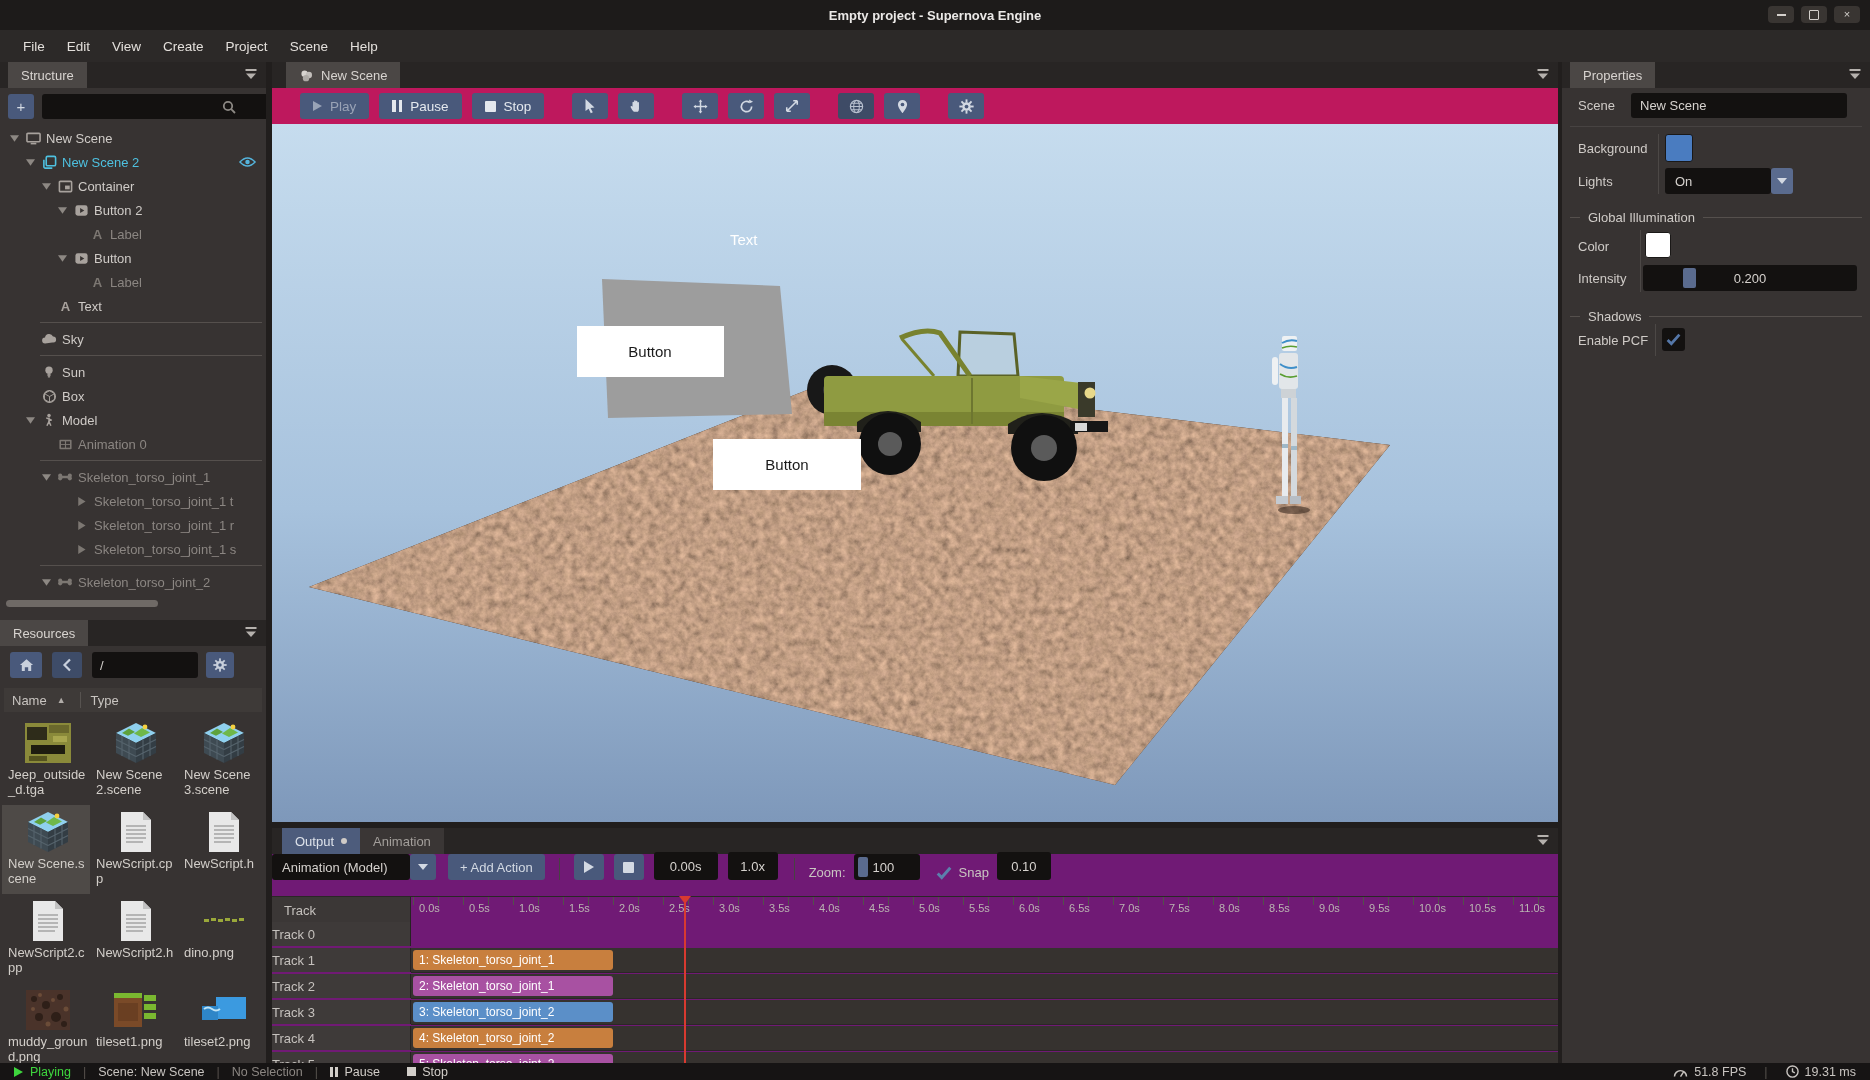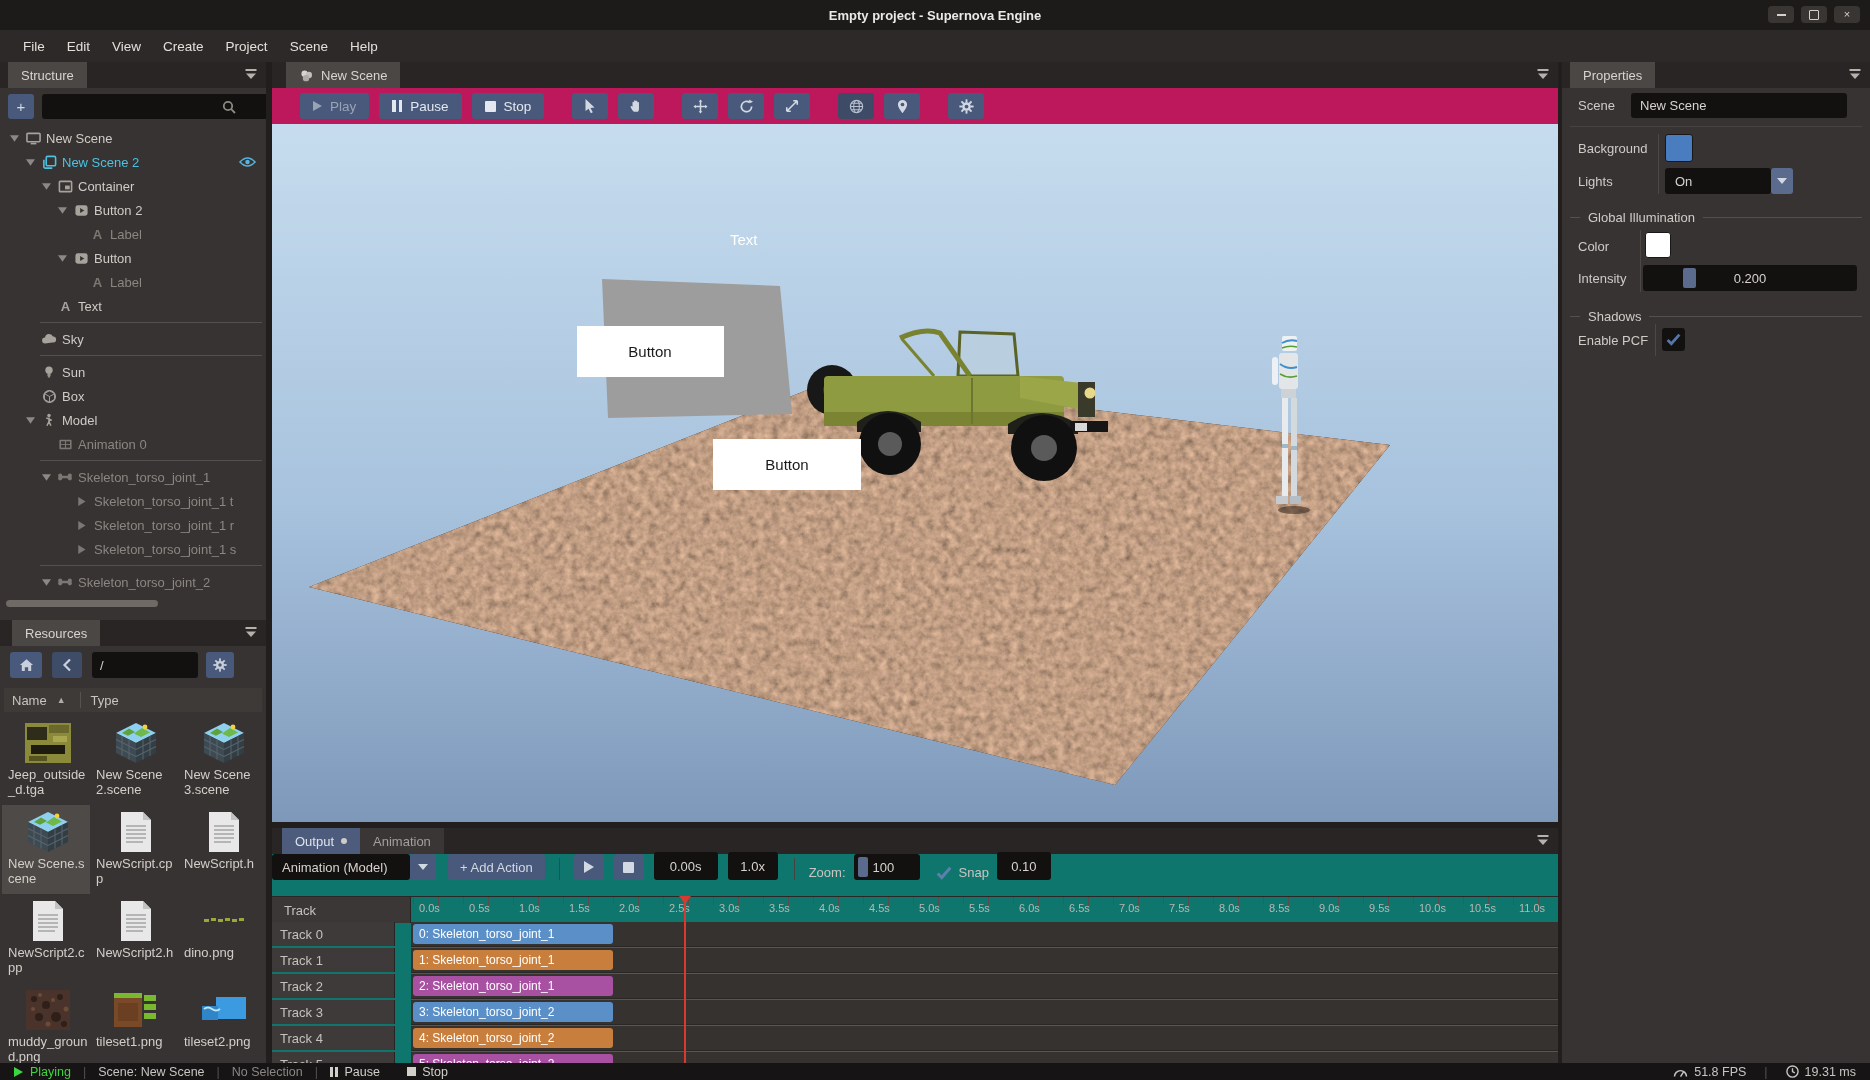--- a/index.html
+++ b/index.html
@@ -73,21 +73,21 @@
   .vpbtn .tri{width:0;height:0;border-left:9px solid #99a3b6;border-top:5.5px solid transparent;border-bottom:5.5px solid transparent;}
   .vpbtn.lit{color:#e4e8ee;}
   .vpbtn .bars{display:flex;gap:3px;}
   .vpbtn .bars i{width:3.5px;height:12px;background:#e4e8ee;}
   .vpbtn .sqr{width:11px;height:11px;background:#e4e8ee;border-radius:1px;}
   #play-btn{color:#9aa3b6;}
   .toolbtn{width:36px;height:26px;margin-right:10px;}
   .groupgap{width:18px;}
   #scene-wrap{position:absolute;top:62px;left:0;width:1286px;height:698px;}
   
-  #timeline{position:absolute;left:0;top:760px;width:1286px;height:241px;background:#0f766e;overflow:hidden;}
+  #timeline{position:absolute;left:0;top:760px;width:1286px;height:241px;background:#701a75;overflow:hidden;}
   #tl-gap{position:absolute;top:0;left:0;right:0;height:6px;background:#211e1d;}
   #tl-tabstrip{top:6px;}
   #tl-toolbar{position:absolute;top:24px;left:0;right:0;height:34px;display:flex;align-items:flex-end;box-sizing:border-box;}
   #anim-target{width:138px;height:26px;display:flex;align-items:center;padding:0 10px;font-size:13px;box-sizing:border-box;}
   #anim-target-dd{width:26px;height:26px;margin-right:12px;}
   #add-action{height:26px;padding:0 12px;font-size:13px;margin-right:14px;}
   .tl-vsep{width:1px;height:22px;background:#474342;margin-right:14px;}
   #tl-play,#tl-stop{width:30px;height:26px;margin-right:10px;}
   #tl-play .tri{width:0;height:0;border-left:10px solid #d3d9e3;border-top:6px solid transparent;border-bottom:6px solid transparent;}
   #tl-stop .sqr{width:11px;height:11px;background:#d3d9e3;border-radius:1px;}
@@ -100,21 +100,21 @@
   #snap-check{color:#5c80ac;margin-right:7px;display:flex;}
   #tl-snapval{width:50px;height:26px;text-align:center;font-size:13px;}
   #tl-ruler{position:absolute;top:74px;left:0;right:0;height:26px;border-top:1px solid #2a2726;}
   #tl-ruler .trackhead{position:absolute;left:0;top:0;width:139px;height:26px;background:#3b3736;display:flex;align-items:center;padding-left:12px;font-size:13px;color:#c5c1bd;box-sizing:border-box;border-right:1px solid #262322;}
   #ruler-track{position:absolute;left:139px;right:0;top:0;height:26px;
       background:repeating-linear-gradient(90deg,#544f4c 0 1px,transparent 1px 25px);
       background-position:2px 0;background-size:auto 8px;background-repeat:repeat-x;}
   .ruler-lab{position:absolute;top:5px;font-size:11px;color:#bab6b2;}
   #tl-tracks{position:absolute;top:100px;left:0;right:0;bottom:0;}
   .track-row{position:absolute;left:0;right:0;height:25px;}
-  .track-name{position:absolute;left:0;top:0;width:123px;height:24px;background:#3e3a39;display:flex;align-items:center;padding-left:8px;font-size:13px;color:#c5c1bd;box-sizing:border-box;border-right:1px solid #262322;}
+  .track-name{position:absolute;left:0;top:0;width:139px;height:24px;background:#3e3a39;display:flex;align-items:center;padding-left:0;font-size:13px;color:#c5c1bd;box-sizing:border-box;border-right:1px solid #262322;}
   .track-lane{position:absolute;left:139px;right:0;top:0;height:24px;background:#36322f;border-bottom:1px solid #2b2726;}
   .clip{position:absolute;left:2px;top:2px;width:200px;height:20px;border-radius:3px;display:flex;align-items:center;padding-left:6px;font-size:12px;color:#fff;box-sizing:border-box;white-space:nowrap;overflow:hidden;}
   #playhead{position:absolute;left:412px;top:74px;bottom:0;width:2px;background:#d83a30;z-index:5;}
   #playhead-tri{position:absolute;left:407px;top:74px;width:0;height:0;border-top:8px solid #d83a30;border-left:6px solid transparent;border-right:6px solid transparent;z-index:6;}
   
   #properties-panel{left:1562px;top:62px;width:308px;height:1001px;}
   .prow{position:absolute;left:0;right:0;display:flex;align-items:center;}
   .plabel{font-size:13px;color:#cfcbc7;margin-left:16px;}
   #prop-scene-input{position:absolute;left:69px;width:216px;height:25px;padding:0 9px;font-size:13px;box-sizing:border-box;}
   .phr{position:absolute;left:8px;right:8px;height:1px;background:#474342;}
@@ -419,21 +419,21 @@
           </svg>
         </span>
         <span class="tree-label">Skeleton_torso_joint_2</span>
       </div>
     </div>
   <div id="tree-hscroll"></div>
 </div>
 
 <div id="resources-panel" class="panel">
   <div class="tabstrip">
-    <div class="tab active" style="margin-left:12px">
+    <div class="tab active" style="margin-left:0">
         <span>Resources</span>
       </div>
     <span class="panel-menu">
         <svg viewBox="0 0 12 11" width="12" height="11">
           <rect x="0.5" y="0" width="11" height="2" fill="currentColor"></rect>
           <path d="M1 4.5 L11 4.5 L6 10 Z" fill="currentColor"></path>
         </svg>
       </span>
   </div>
   <div id="res-toolbar">
@@ -902,23 +902,20 @@
           <span class="ruler-lab" style="left: 908px;">9.0s</span>
           <span class="ruler-lab" style="left: 958px;">9.5s</span>
           <span class="ruler-lab" style="left: 1008px;">10.0s</span>
           <span class="ruler-lab" style="left: 1058px;">10.5s</span>
           <span class="ruler-lab" style="left: 1108px;">11.0s</span>
         </div>
     </div>
     <div id="tl-tracks">
         <div class="track-row" style="top: 0px;">
           <div class="track-name">Track 0</div>
-          <div class="track-lane">
-            <div class="clip" style="background: rgb(91, 143, 200);">0: Skeleton_torso_joint_1</div>
-          </div>
         </div>
         <div class="track-row" style="top: 26px;">
           <div class="track-name">Track 1</div>
           <div class="track-lane">
             <div class="clip" style="background: rgb(200, 127, 62);">1: Skeleton_torso_joint_1</div>
           </div>
         </div>
         <div class="track-row" style="top: 52px;">
           <div class="track-name">Track 2</div>
           <div class="track-lane">

